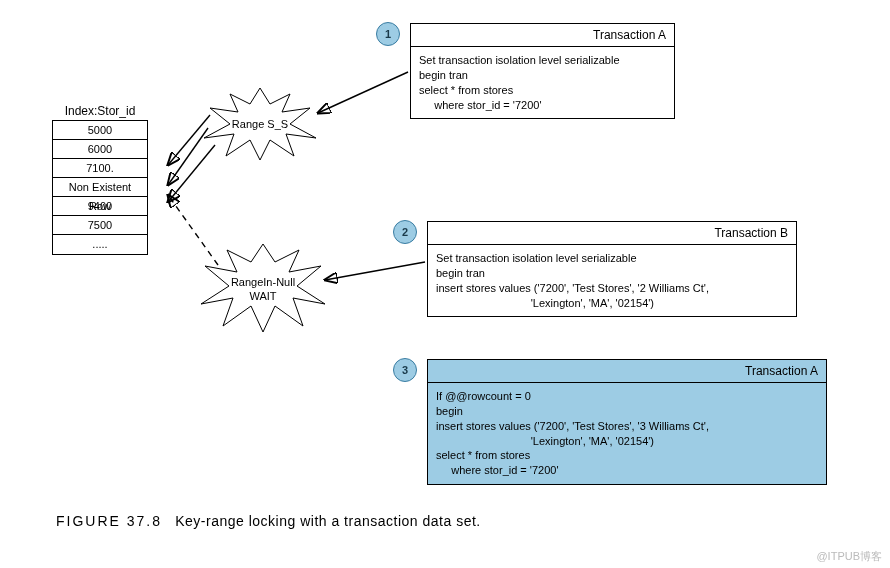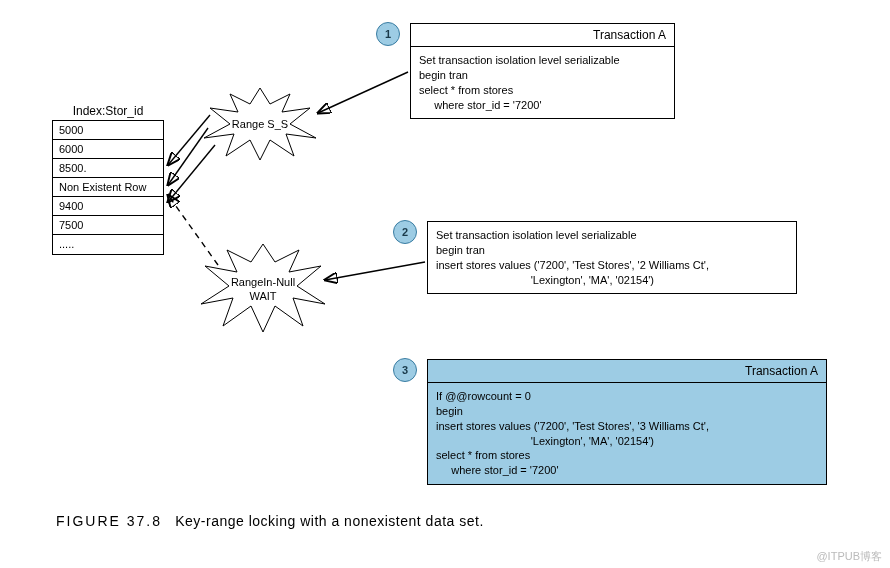--- a/index.html
+++ b/index.html
@@ -19,21 +19,22 @@
     left: 52px;
     top: 104px;
   }
   .index-header {
     text-align: center;
     font-size: 12px;
     margin-bottom: 2px;
   }
   .index-body {
     border: 1px solid #000;
-    width: 112px;
+    width: 96px;
+    text-align: center;
   }
   .index-row {
     border-bottom: 1px solid #000;
     height: 19px;
     line-height: 19px;
     padding: 0 6px;
     font-size: 11px;
   }
   .index-row:last-child { border-bottom: none; }
 
@@ -126,21 +127,21 @@
   }
 </style>
 </head>
 <body>
 
 <div class="index-table">
   <div class="index-header">Index:Stor_id</div>
   <div class="index-body">
     <div class="index-row">5000</div>
     <div class="index-row">6000</div>
-    <div class="index-row">8500.</div>
+    <div class="index-row">7100.</div>
     <div class="index-row">Non Existent Row</div>
     <div class="index-row">9400</div>
     <div class="index-row">7500</div>
     <div class="index-row">.....</div>
   </div>
 </div>
 
 <svg class="starburst sb1" viewBox="0 0 116 76">
   <polygon points="58,2 68,18 88,8 80,26 108,22 88,38 114,52 84,48 92,70 68,54 58,74 48,54 24,70 32,48 2,52 28,38 8,22 36,26 28,8 48,18"></polygon>
   <text x="58" y="42">Range S_S</text>
@@ -158,20 +159,21 @@
 
 <div class="tx-box tx-a">
   <div class="tx-header">Transaction A</div>
   <div class="tx-body">Set transaction isolation level serializable
 begin tran
 select * from stores
      where stor_id = '7200'</div>
 </div>
 
 <div class="tx-box tx-b">
+  <div class="tx-header">Transaction B</div>
   <div class="tx-body">Set transaction isolation level serializable
 begin tran
 insert stores values ('7200', 'Test Stores', '2 Williams Ct',
                                'Lexington', 'MA', '02154')</div>
 </div>
 
 <div class="tx-box tx-c blue">
   <div class="tx-header">Transaction A</div>
   <div class="tx-body">If @@rowcount = 0
 begin
@@ -194,16 +196,16 @@
   <line x1="208" y1="128" x2="168" y2="185" marker-end="url(#ah)"></line>
   <line x1="215" y1="145" x2="168" y2="202" marker-end="url(#ah)"></line>
 
   <line x1="425" y1="262" x2="325" y2="280" marker-end="url(#ah)"></line>
 
   <line class="dashed" x1="218" y1="265" x2="168" y2="195" marker-end="url(#ah)"></line>
 </svg>
 
 <div class="caption">
   <span class="fignum">FIGURE 37.8</span>&nbsp;&nbsp;
-  <span>Key-range locking with a nonexistent data set.</span>
+  <span>Key-range locking with a transaction data set.</span>
 </div>
 
 <div class="watermark">@ITPUB博客</div>
 
 </body></html>

